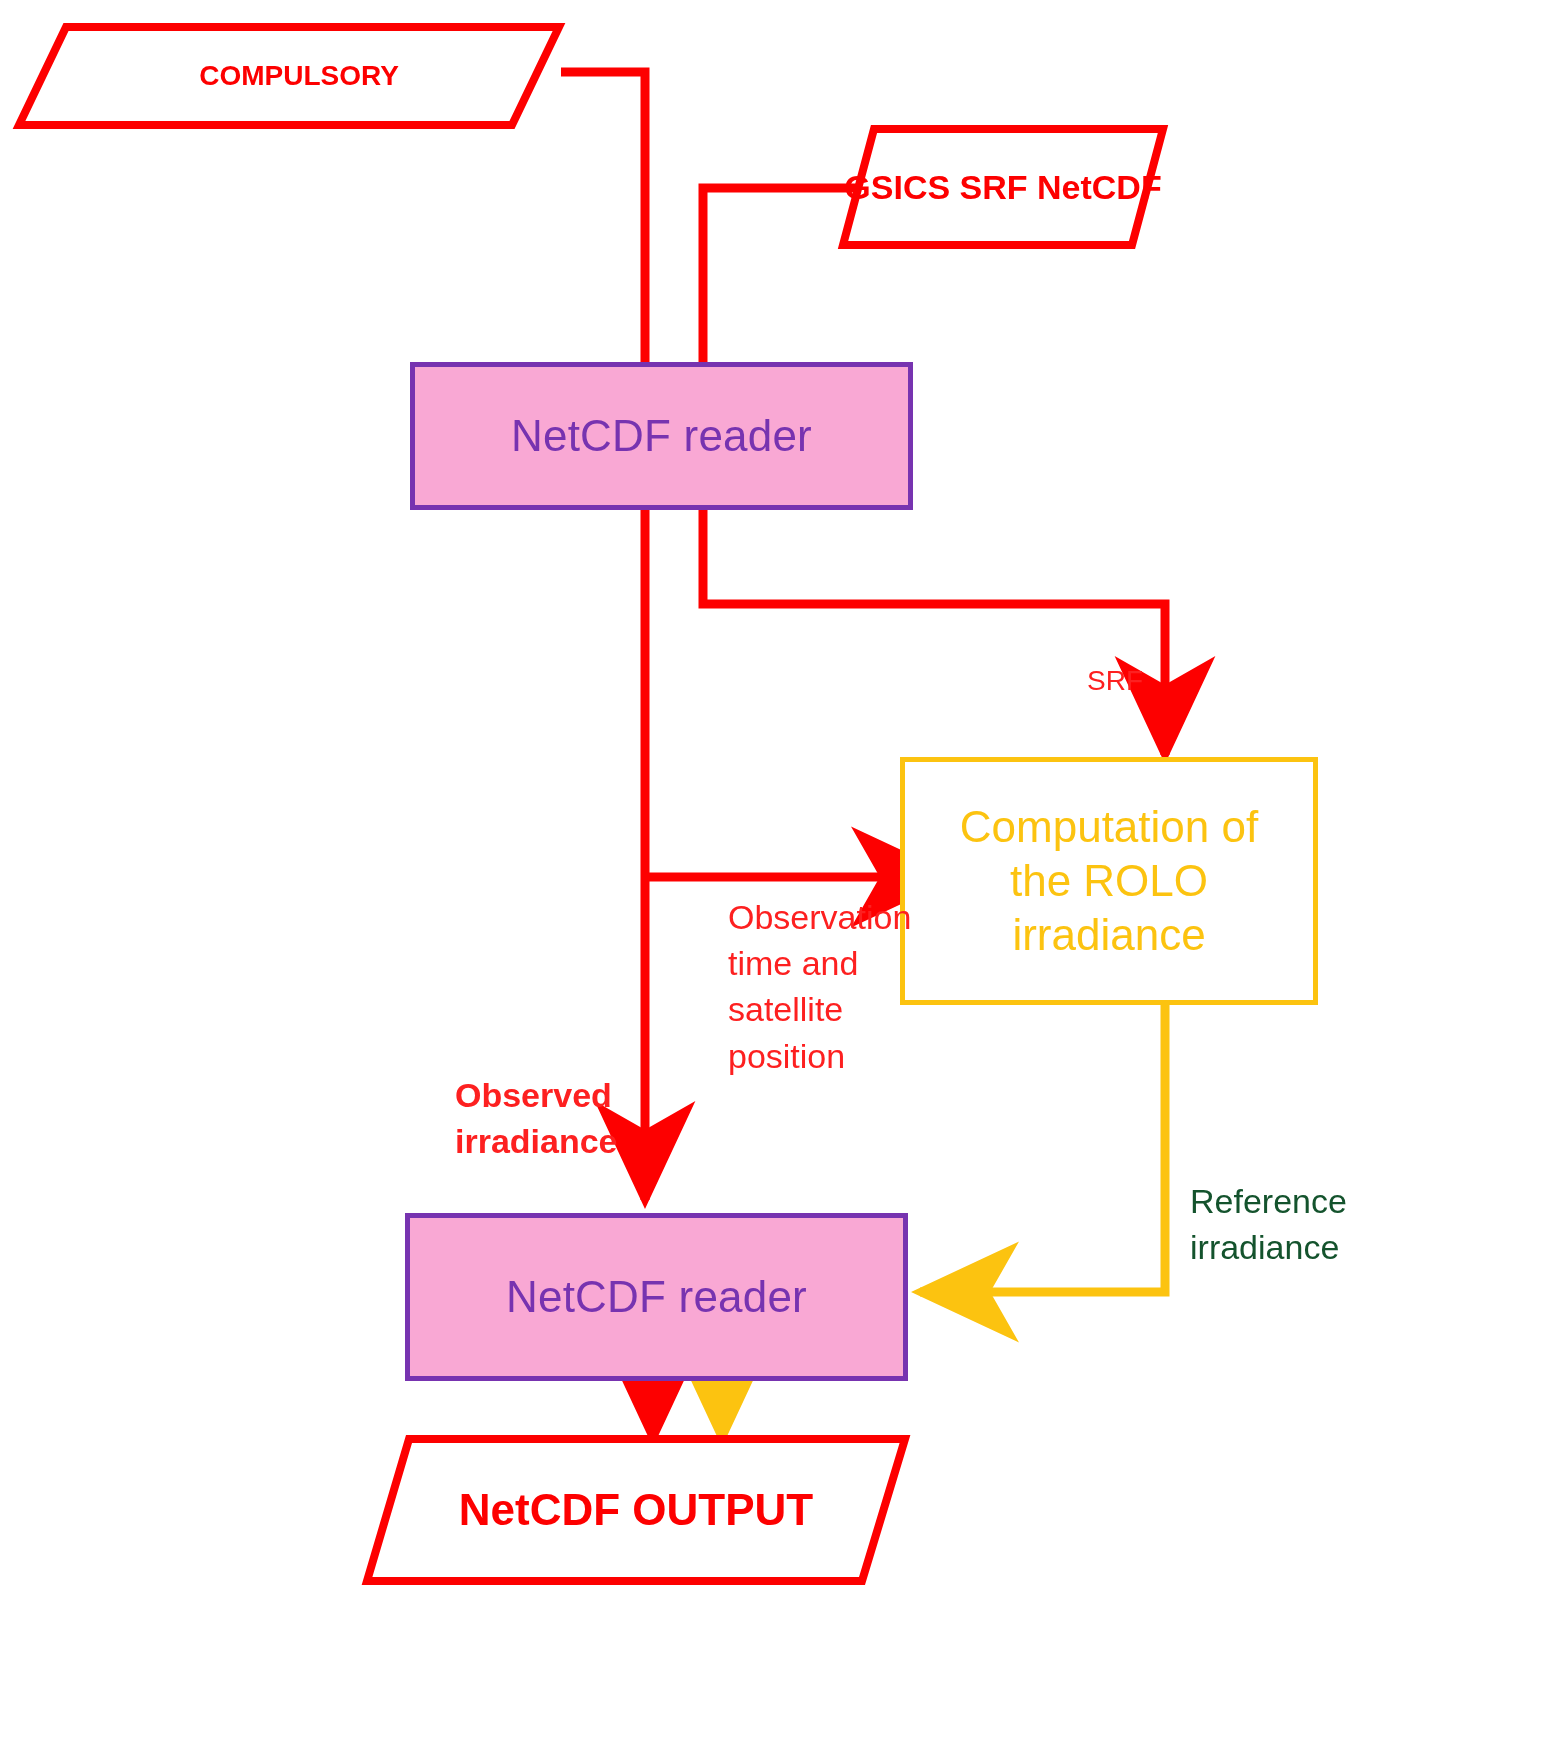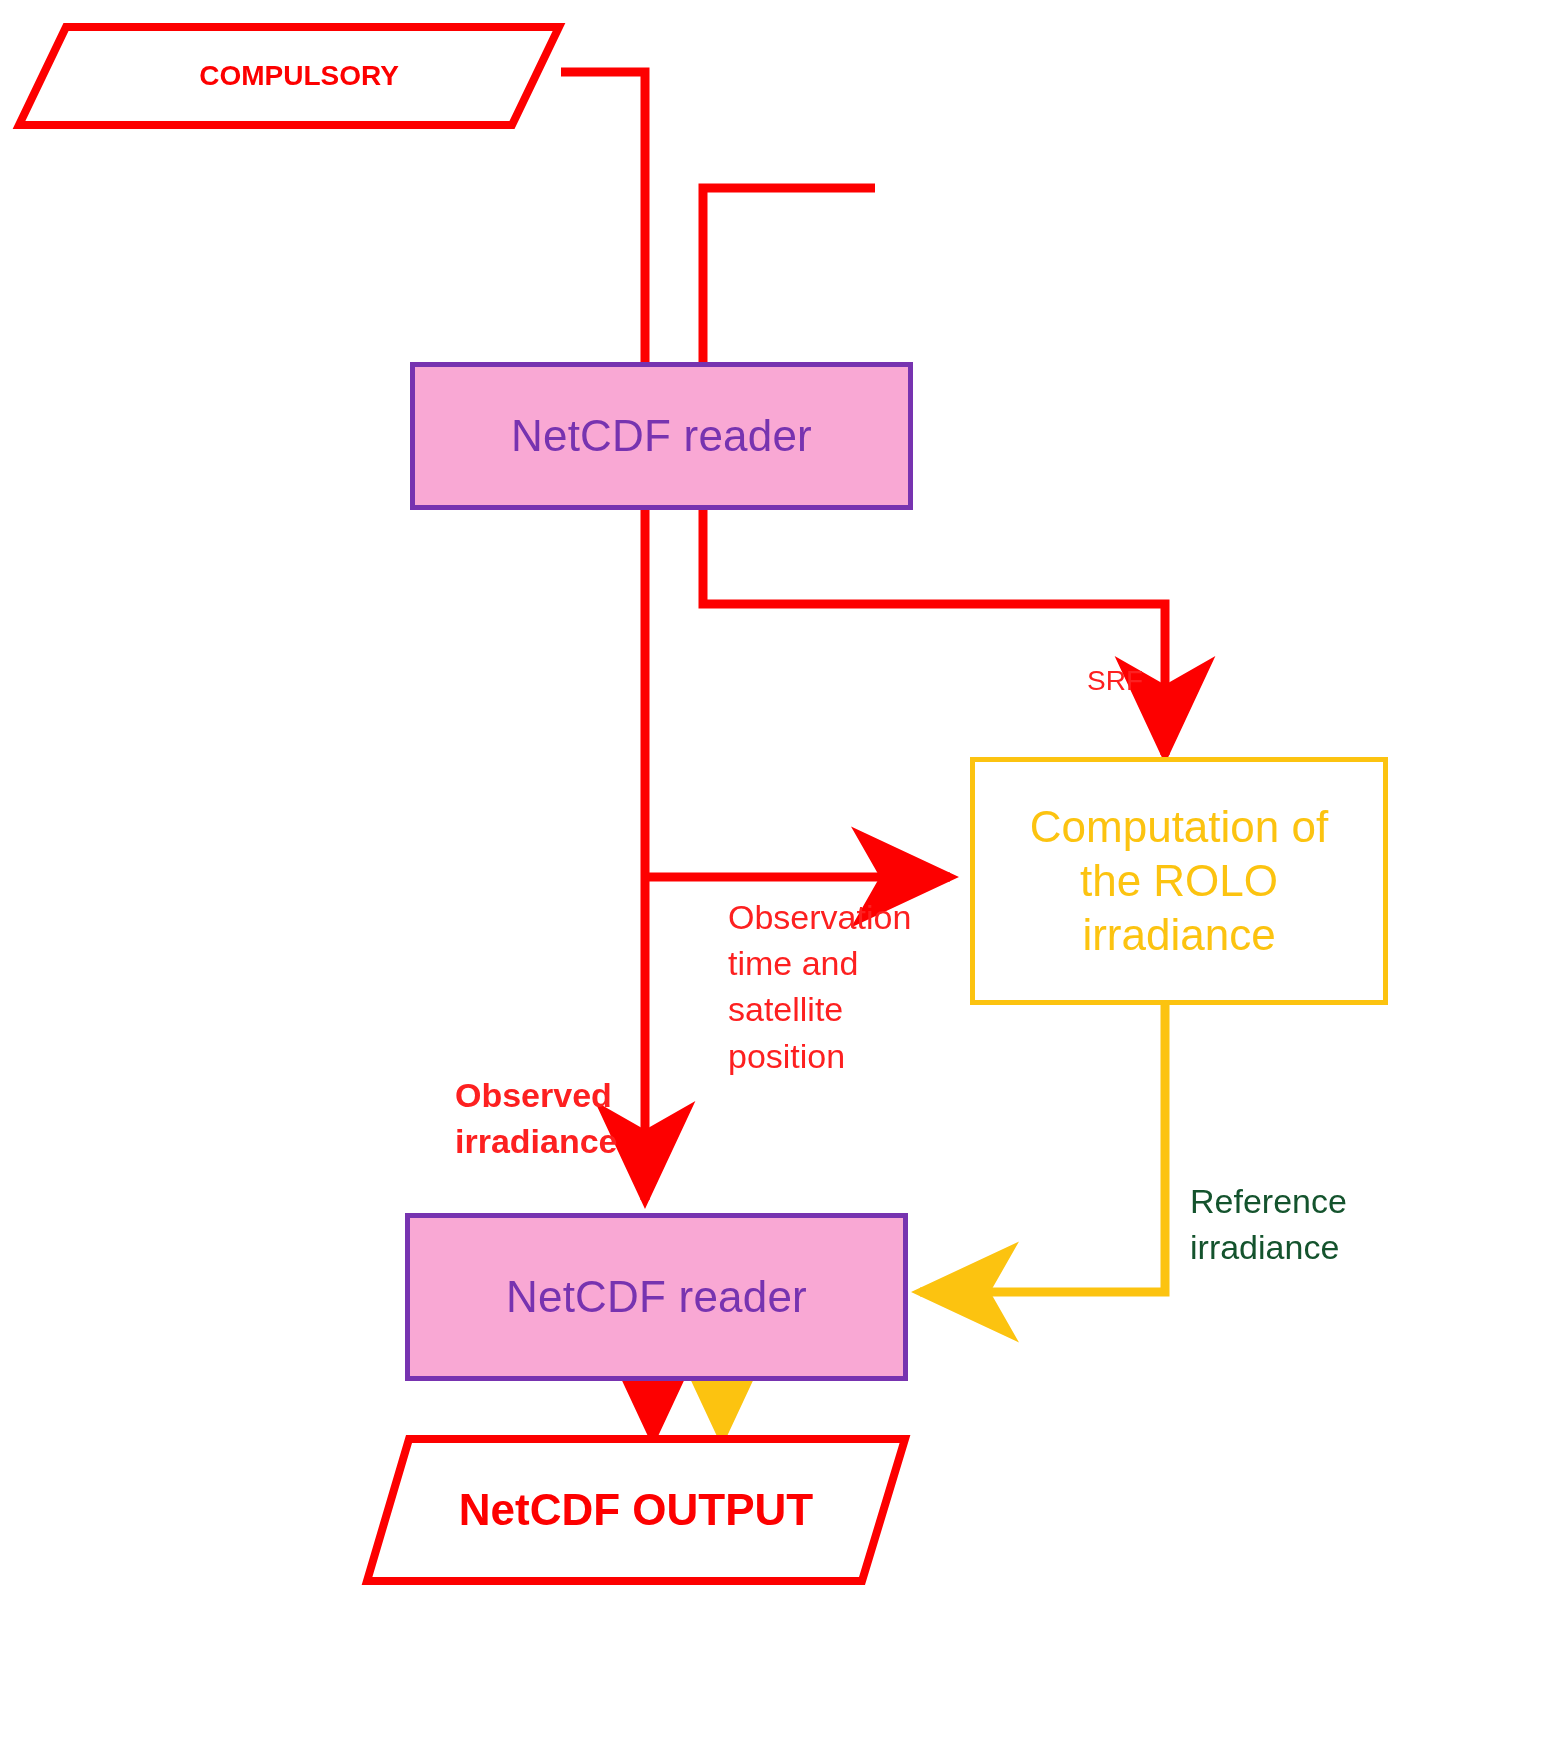--- a/index.html
+++ b/index.html
@@ -108,26 +108,33 @@
     </g>
   </svg>
 
   <div class="para-wrap" style="left:14px; top:22px; width:550px; height:108px;">
     <svg width="550" height="108" viewBox="0 0 550 108" aria-hidden="true">
       <polygon points="52,5 545,5 498,103 5,103" fill="#ffffff" stroke="#fd0000" stroke-width="8"></polygon>
     </svg>
     <div class="para-label" style="font-size:28px; padding-left:10px;">COMPULSORY</div>
   </div>
 
+  <div class="para-wrap" style="left:838px; top:124px; width:330px; height:126px;">
+    <svg width="330" height="126" viewBox="0 0 330 126" aria-hidden="true">
+      <polygon points="36,5 325,5 294,121 5,121" fill="#ffffff" stroke="#fd0000" stroke-width="8"></polygon>
+    </svg>
+    <div class="para-label" style="font-size:34px;">GSICS SRF
+NetCDF</div>
+  </div>
 
   <div class="node proc-box" style="left:410px; top:362px; width:503px; height:148px;">
     <span>NetCDF reader</span>
   </div>
 
-  <div class="node calc-box" style="left:970px; top:757px; width:418px; height:248px; white-space:pre-line;">
+  <div class="node calc-box" style="left:900px; top:757px; width:418px; height:248px; white-space:pre-line;">
     <span>Computation of
 the ROLO
 irradiance</span>
   </div>
 
   <div class="node proc-box" style="left:405px; top:1213px; width:503px; height:168px;">
     <span>NetCDF reader</span>
   </div>
 
   <div class="para-wrap" style="left:362px; top:1434px; width:548px; height:152px;">

